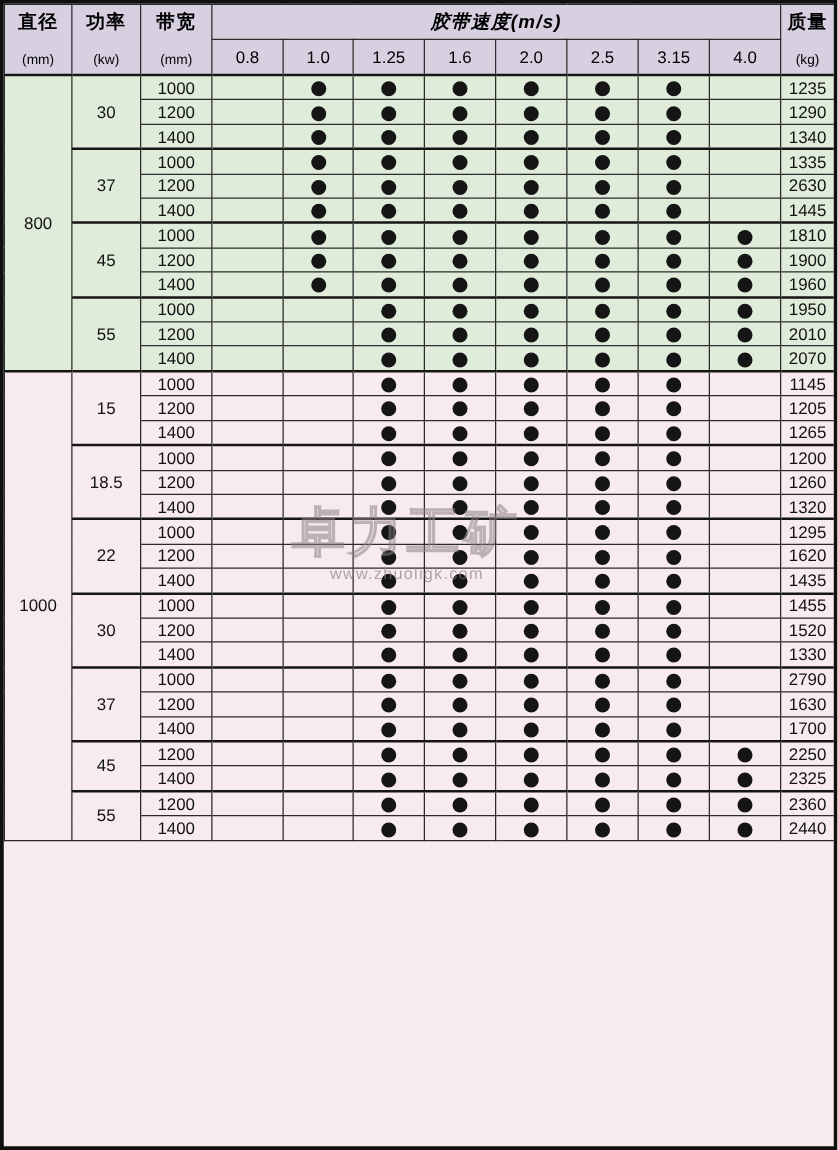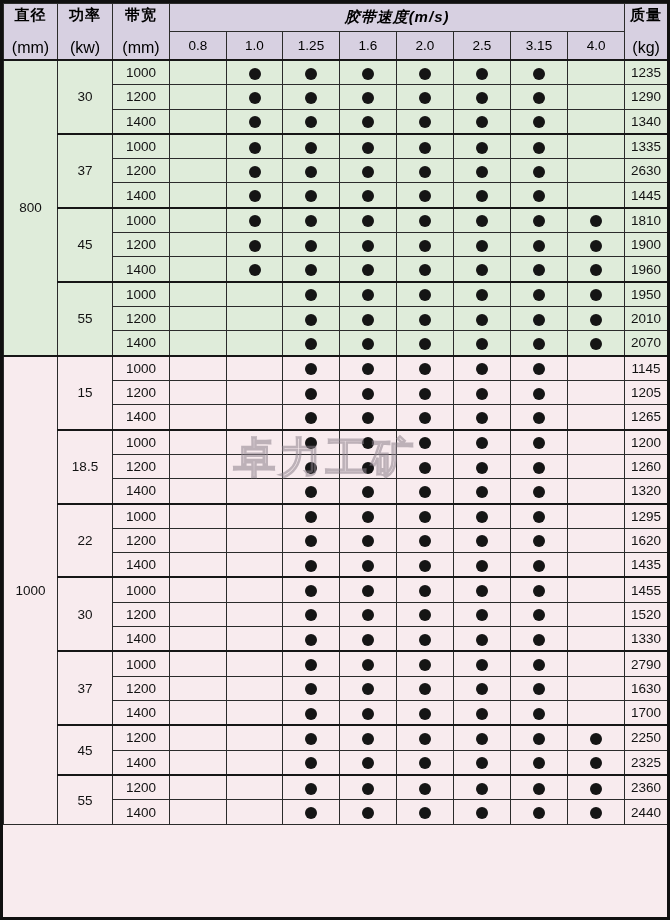--- a/index.html
+++ b/index.html
@@ -2,36 +2,36 @@
 <html><head>
 <meta charset="utf-8">
 <style>
   html,body{margin:0;padding:0;background:#ffffff;}
   .page{
     width:670px;height:920px;box-sizing:border-box;position:relative;
     border:3px solid #101010;overflow:hidden;
     font-family:"Liberation Sans","DejaVu Sans",sans-serif;
     background:var(--pink,#f8ebee);
   }
-  table{width:664px;height:822px;border-collapse:collapse;table-layout:fixed;}
+  table{width:664px;height:670px;border-collapse:collapse;table-layout:fixed;}
   th,td{border:1px solid #2b2b2b;text-align:center;vertical-align:middle;padding:0;}
   thead th{background:var(--lav,#d7d0e1);font-weight:normal;}
   th.hd{font-size:15px;line-height:1.15;}
   th.hd .cn{font-weight:700;font-size:15px;letter-spacing:1px;}
-  th.hd .en{font-weight:400;font-size:16px;margin-top:16px;}
+  th.hd .en{font-weight:400;font-size:11px;margin-top:16px;}
   th.sp-title{font-size:15px;font-weight:700;height:27px;letter-spacing:1px;font-style:italic;}
   th.sp-val{font-size:13.5px;height:27px;font-weight:400;margin-top:27px;}
   tbody td{font-size:13.5px;color:#121212;}
   td.diam,td.power{font-size:13.5px;margin-top:12px;}
   tr.green td{background:var(--green,#dfecda);}
   tr.pink td{background:var(--pink,#f8ebee);}
   tr.group-start td{border-top:2px solid #161616;}
   .dot{display:inline-block;width:12px;height:12px;border-radius:50%;background:#151515;vertical-align:middle;}
   .watermark{
-    position:absolute;left:200px;top:432px;width:245px;text-align:center;
+    position:absolute;left:200px;top:400px;width:245px;text-align:center;
     pointer-events:none;z-index:5;
   }
   .watermark .wm-cn{
     font-size:42px;font-weight:700;letter-spacing:4px;color:transparent;
     -webkit-text-stroke:1.2px rgba(140,130,140,0.55);
     text-shadow:0 0 0 rgba(0,0,0,0);line-height:1.1;
   }
   .watermark .wm-url{
     font-size:13px;color:rgba(135,125,135,0.65);margin-top:2px;letter-spacing:1px;
   }
@@ -470,14 +470,15 @@
           <td><span class="dot"></span></td>
           <td><span class="dot"></span></td>
           <td><span class="dot"></span></td>
           <td>2440</td>
         </tr>
       </tbody>
   </table>
 
   <div class="watermark">
     <div class="wm-cn">卓力工矿</div>
+    <div class="wm-url">www.zhuoligk.com</div>
   </div>
 </div>
 
 </body></html>

